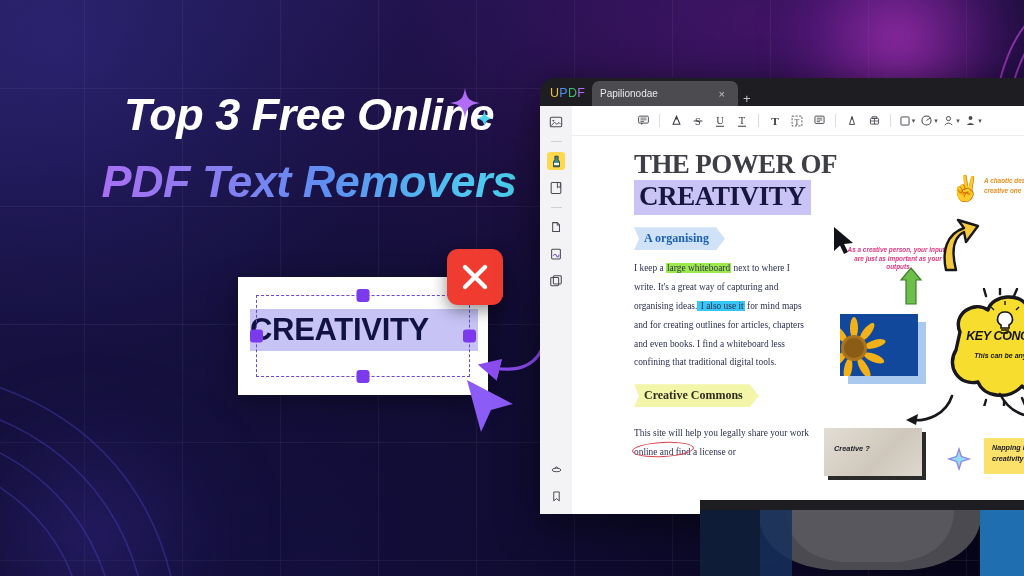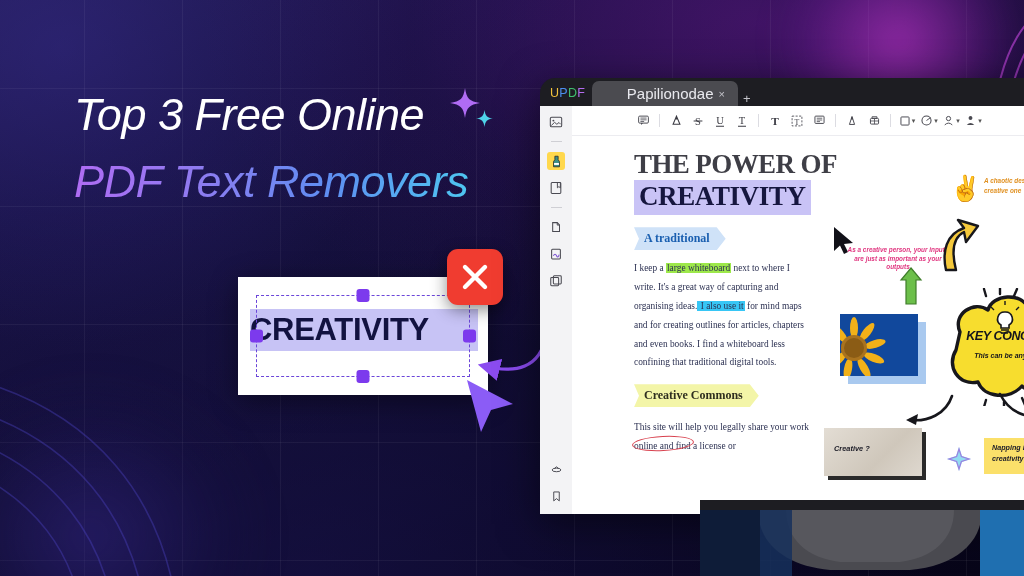--- a/index.html
+++ b/index.html
@@ -30,22 +30,22 @@
     filter:blur(12px); }
   #arcTR { position:absolute; right:-50px; top:-20px; width:260px; height:170px; overflow:hidden; }
   #arcTR svg { position:absolute; right:0; top:0; }
   #glowBL { position:absolute; left:-140px; bottom:-170px; width:460px; height:420px;
     background:radial-gradient(closest-side, rgba(58,44,150,0.42), rgba(30,22,90,0.12) 58%, rgba(0,0,0,0) 80%);
     filter:blur(14px); }
   #arcsBL { position:absolute; left:-30px; bottom:-60px; width:360px; height:300px; opacity:.75; }
 
   
   #headline { position:absolute; left:74px; top:92px; width:470px; }
-  .hl-line { font-style:italic; font-weight:normal; letter-spacing:-0.5px;
-    line-height:1.0; white-space:nowrap; }
+  .hl-line { font-style:italic; font-weight:bold; letter-spacing:-0.5px;
+    line-height:1.0; white-space:nowrap;text-align:center; }
   #hl1 { font-size:45px; color:#ffffff; }
   #hl2 { font-size:45px; margin-top:22px;
     background:linear-gradient(95deg,#b06cf4 0%, #8f7bf0 26%, #5f8ef2 54%, #4fc3f0 82%, #47d6ea 100%);
     -webkit-background-clip:text; background-clip:text; color:transparent; }
   .sparkle { position:absolute; }
   .sp-star { display:block; }
 
   
   #card { position:absolute; left:238px; top:277px; width:250px; height:118px;
     background:#ffffff; box-shadow:0 6px 26px rgba(0,0,0,0.42); }
@@ -72,21 +72,21 @@
     box-shadow:0 10px 40px rgba(0,0,0,0.5); overflow:hidden; }
   #stand { position:absolute; left:700px; top:500px; width:340px; height:76px; }
 
   
   #titlebar { position:absolute; left:0; top:0; right:0; height:28px; display:flex; align-items:flex-end; }
   #logo { width:48px; padding-left:10px; font-size:12.5px; font-weight:normal;
     letter-spacing:.3px; line-height:26px; }
   #logo i { font-style:normal; }
   #tab { margin-left:4px; height:25px; min-width:146px; background:#4b4b50;
     border-radius:7px 7px 0 0; display:flex; align-items:center; padding:0 8px; }
-  #tabName { flex:1; text-align:right; font-size:15px; color:#e9e9ee; }
+  #tabName { flex:1; text-align:left; font-size:10px; color:#e9e9ee; }
   #tabClose, #tabPlus { color:#c3c3ca; font-size:11px; padding:0 5px; }
   #tabPlus { font-size:13px; }
 
   
   #appbody { position:absolute; left:0; top:28px; right:0; bottom:0; display:flex; }
   #railcol { width:32px; background:#2b2b30; flex:none; }
   #rail { width:32px; height:100%; background:#f3f3f5; border-radius:0 0 0 0;
     display:flex; flex-direction:column; align-items:center; padding-top:7px; gap:9px; }
   .rail-ic { width:18px; height:18px; display:flex; align-items:center; justify-content:center; border-radius:3px; }
   .rail-ic.active { background:#ffd84d; }
@@ -108,21 +108,21 @@
   #h2 { font-size:27px; font-weight:bold; color:#16163f; letter-spacing:-0.4px; white-space:nowrap; }
   #banner1 { margin-top:12px; display:inline-block; background:#cfe2f8; color:#1a5fb0;
     font-size:12px; font-weight:bold; padding:4px 16px 4px 10px;
     clip-path:polygon(0 0, calc(100% - 9px) 0, 100% 50%, calc(100% - 9px) 100%, 0 100%, 5px 50%); }
   #para { margin-top:9px; font-size:9.4px; line-height:2.0; color:#2c3152; width:176px; }
   .hl-green { background:#9de84a; padding:0 1px; }
   .hl-blue { background:#37c6f5; padding:0 1px; }
   #banner2 { margin-top:12px; display:inline-block; background:#f3f5a8; color:#2e2e1f;
     font-size:12px; font-weight:bold; padding:4px 16px 4px 10px;
     clip-path:polygon(0 0, calc(100% - 9px) 0, 100% 50%, calc(100% - 9px) 100%, 0 100%, 5px 50%); }
-  #para2 { margin-top:11px; font-size:9.4px; line-height:2.0; color:#2c3152; width:176px; position:relative; }
+  #para2 { margin-top:17px; font-size:9.4px; line-height:2.0; color:#2c3152; width:176px; position:relative; }
   #redEllipse { position:absolute; left:-2px; top:18px; width:62px; height:15px;
     border:1.6px solid #d8424f; border-radius:50%; transform:rotate(-3deg); }
 
   #bigCursor { position:absolute; left:260px; top:90px; }
 
   
   .hw { font-style:italic; font-weight:bold; line-height:1.35; }
   #pinkNote { position:absolute; left:272px; top:110px; width:108px;
     font-size:6.4px; color:#e0357f; text-align:center; }
   #sunflower { position:absolute; left:268px; top:178px; width:78px; height:62px; }
@@ -381,21 +381,21 @@
           <span class="caret">▾</span>
         </div>
       </div>
 
       <div id="page">
         <div id="doc">
           <div id="h1">THE POWER OF</div>
           <div id="h2wrap">
             <span id="h2">CREATIVITY</span>
           </div>
-          <div id="banner1">A traditional</div>
+          <div id="banner1">A organising</div>
           <div id="para"><span>I keep a </span><span class="hl-green">large whiteboard</span><span> next to where I write. It's a great way of capturing and organising ideas.</span><span class="hl-blue"> I also use it</span><span> for mind maps and for creating outlines for articles, chapters and even books. I find a whiteboard less confining that traditional digital tools.</span></div>
           <div id="banner2">Creative Commons</div>
           <div id="para2">
             <span>This site will help you legally share your work online and find a license or</span>
             <div id="redEllipse"></div>
           </div>
         </div>
 
         <svg id="bigCursor" width="26" height="30" viewBox="0 0 26 30">
           <path d="M2 1 L2 25 L8 19.4 L12 28 L16 26 L12 18 L21 17 Z" fill="#111118"></path>

